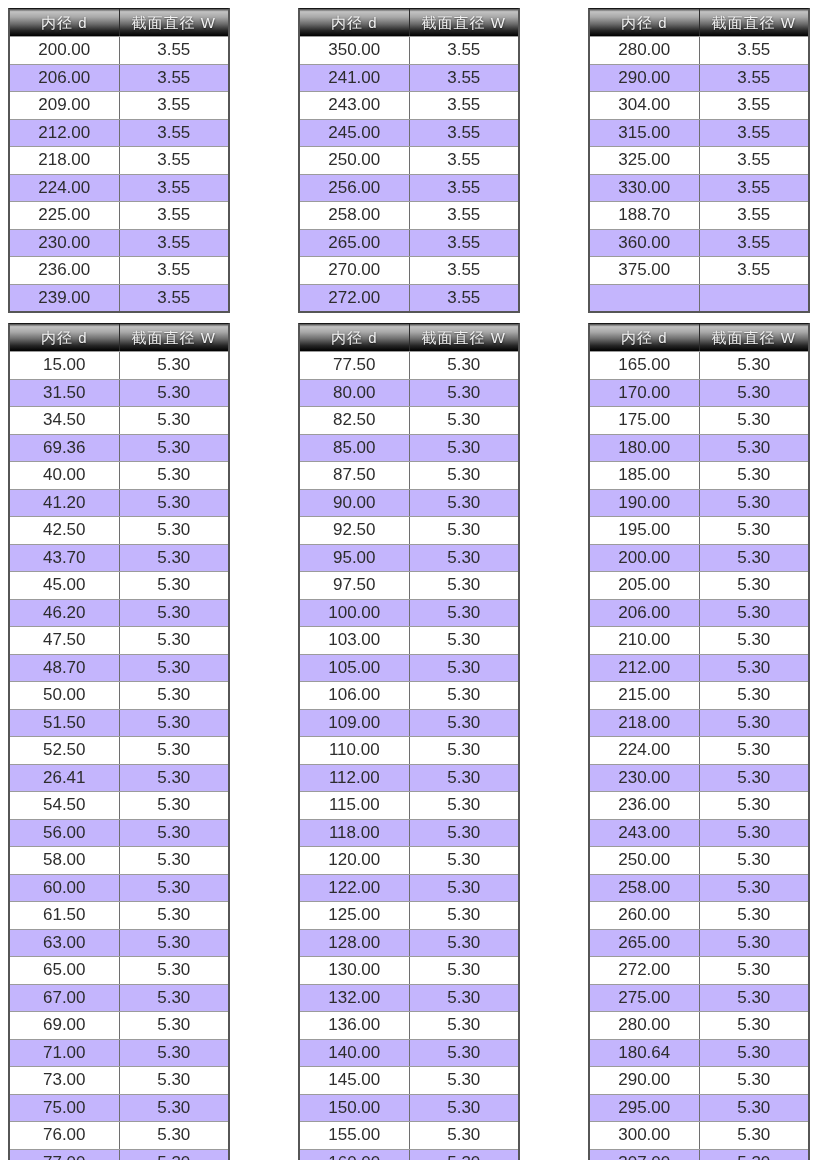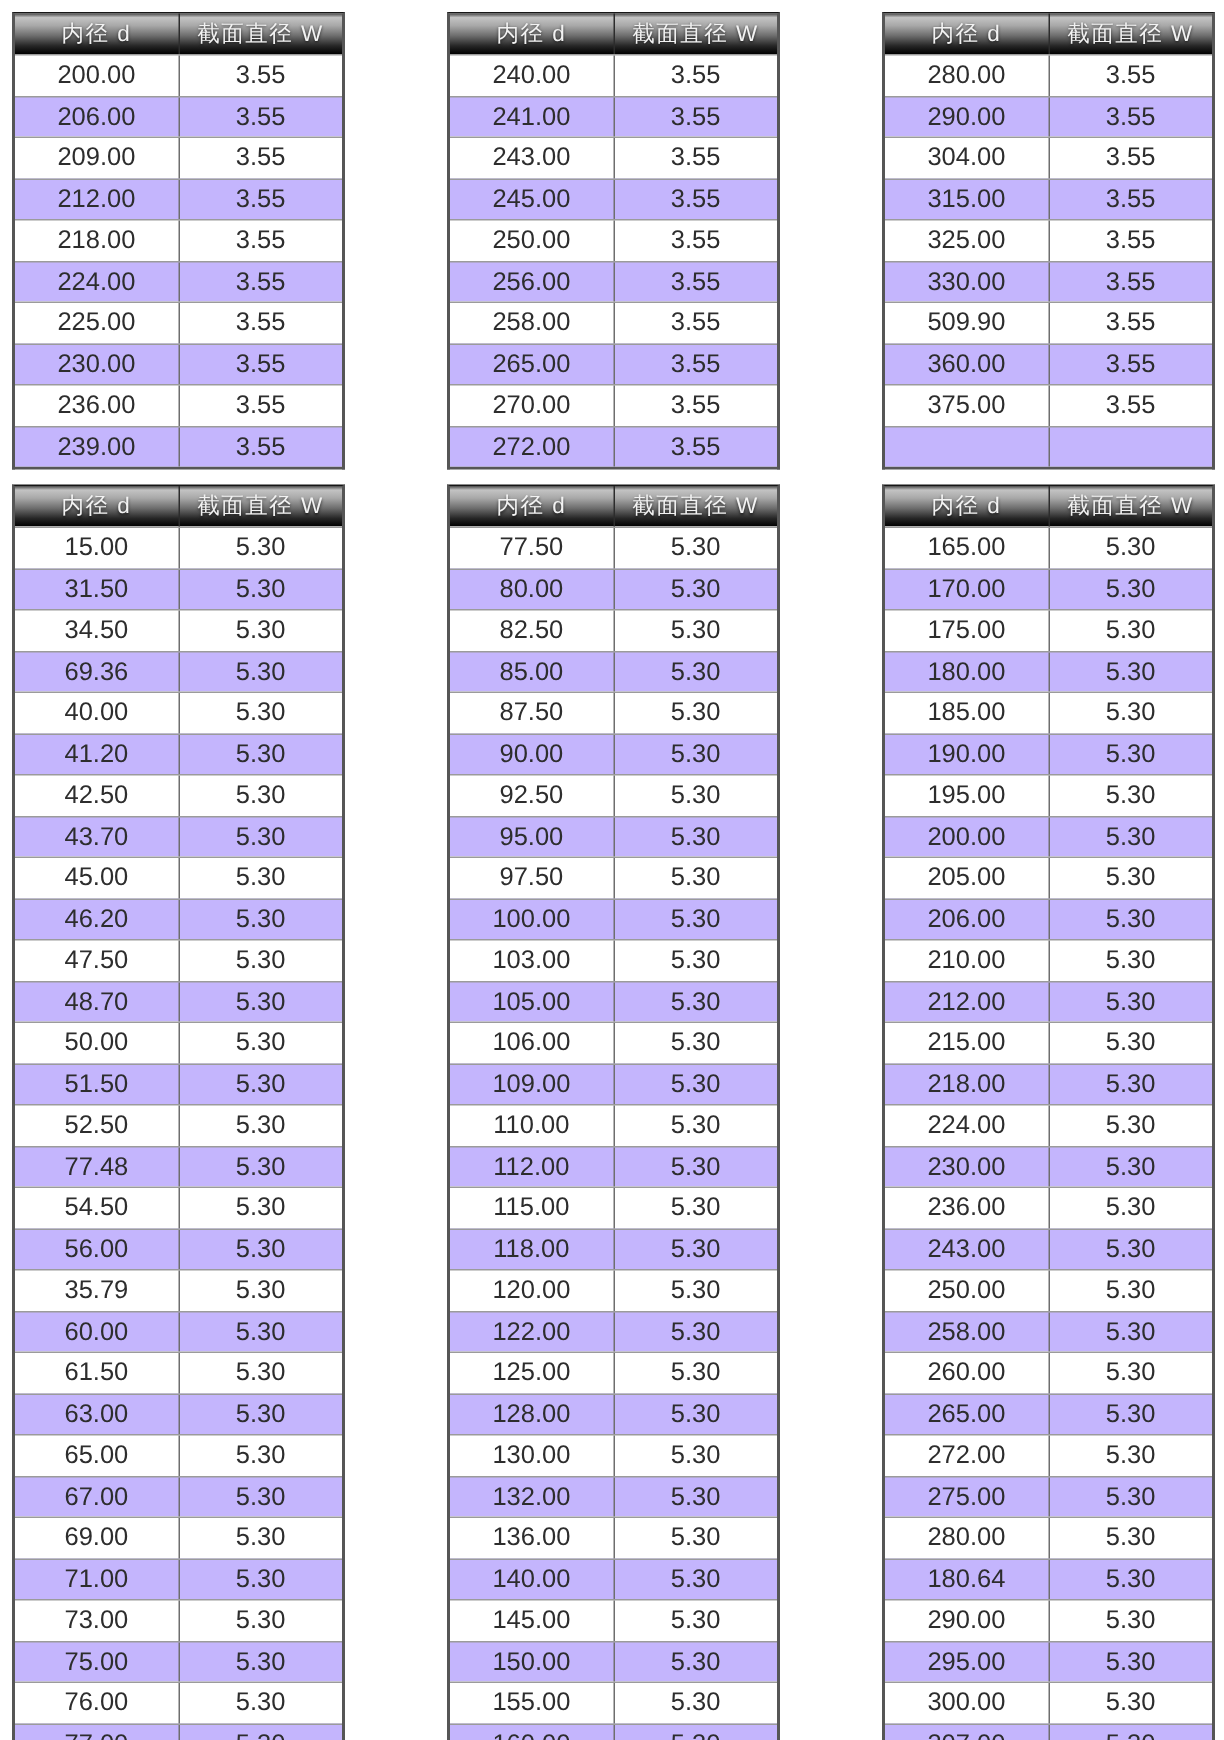--- a/index.html
+++ b/index.html
@@ -85,21 +85,21 @@
           <div class="dcell">239.00</div>
           <div class="dcell">3.55</div>
         </div>
       </div>
       <div class="spec-table">
         <div class="hrow">
           <div class="hcell">内径 d</div>
           <div class="hcell">截面直径 W</div>
         </div>
         <div class="drow">
-          <div class="dcell">240.00</div>
+          <div class="dcell">350.00</div>
           <div class="dcell">3.55</div>
         </div>
         <div class="drow alt">
           <div class="dcell">241.00</div>
           <div class="dcell">3.55</div>
         </div>
         <div class="drow">
           <div class="dcell">243.00</div>
           <div class="dcell">3.55</div>
         </div>
@@ -155,21 +155,21 @@
         </div>
         <div class="drow">
           <div class="dcell">325.00</div>
           <div class="dcell">3.55</div>
         </div>
         <div class="drow alt">
           <div class="dcell">330.00</div>
           <div class="dcell">3.55</div>
         </div>
         <div class="drow">
-          <div class="dcell">509.90</div>
+          <div class="dcell">188.70</div>
           <div class="dcell">3.55</div>
         </div>
         <div class="drow alt">
           <div class="dcell">360.00</div>
           <div class="dcell">3.55</div>
         </div>
         <div class="drow">
           <div class="dcell">375.00</div>
           <div class="dcell">3.55</div>
         </div>
@@ -237,33 +237,33 @@
         </div>
         <div class="drow alt">
           <div class="dcell">51.50</div>
           <div class="dcell">5.30</div>
         </div>
         <div class="drow">
           <div class="dcell">52.50</div>
           <div class="dcell">5.30</div>
         </div>
         <div class="drow alt">
-          <div class="dcell">77.48</div>
+          <div class="dcell">26.41</div>
           <div class="dcell">5.30</div>
         </div>
         <div class="drow">
           <div class="dcell">54.50</div>
           <div class="dcell">5.30</div>
         </div>
         <div class="drow alt">
           <div class="dcell">56.00</div>
           <div class="dcell">5.30</div>
         </div>
         <div class="drow">
-          <div class="dcell">35.79</div>
+          <div class="dcell">58.00</div>
           <div class="dcell">5.30</div>
         </div>
         <div class="drow alt">
           <div class="dcell">60.00</div>
           <div class="dcell">5.30</div>
         </div>
         <div class="drow">
           <div class="dcell">61.50</div>
           <div class="dcell">5.30</div>
         </div>

